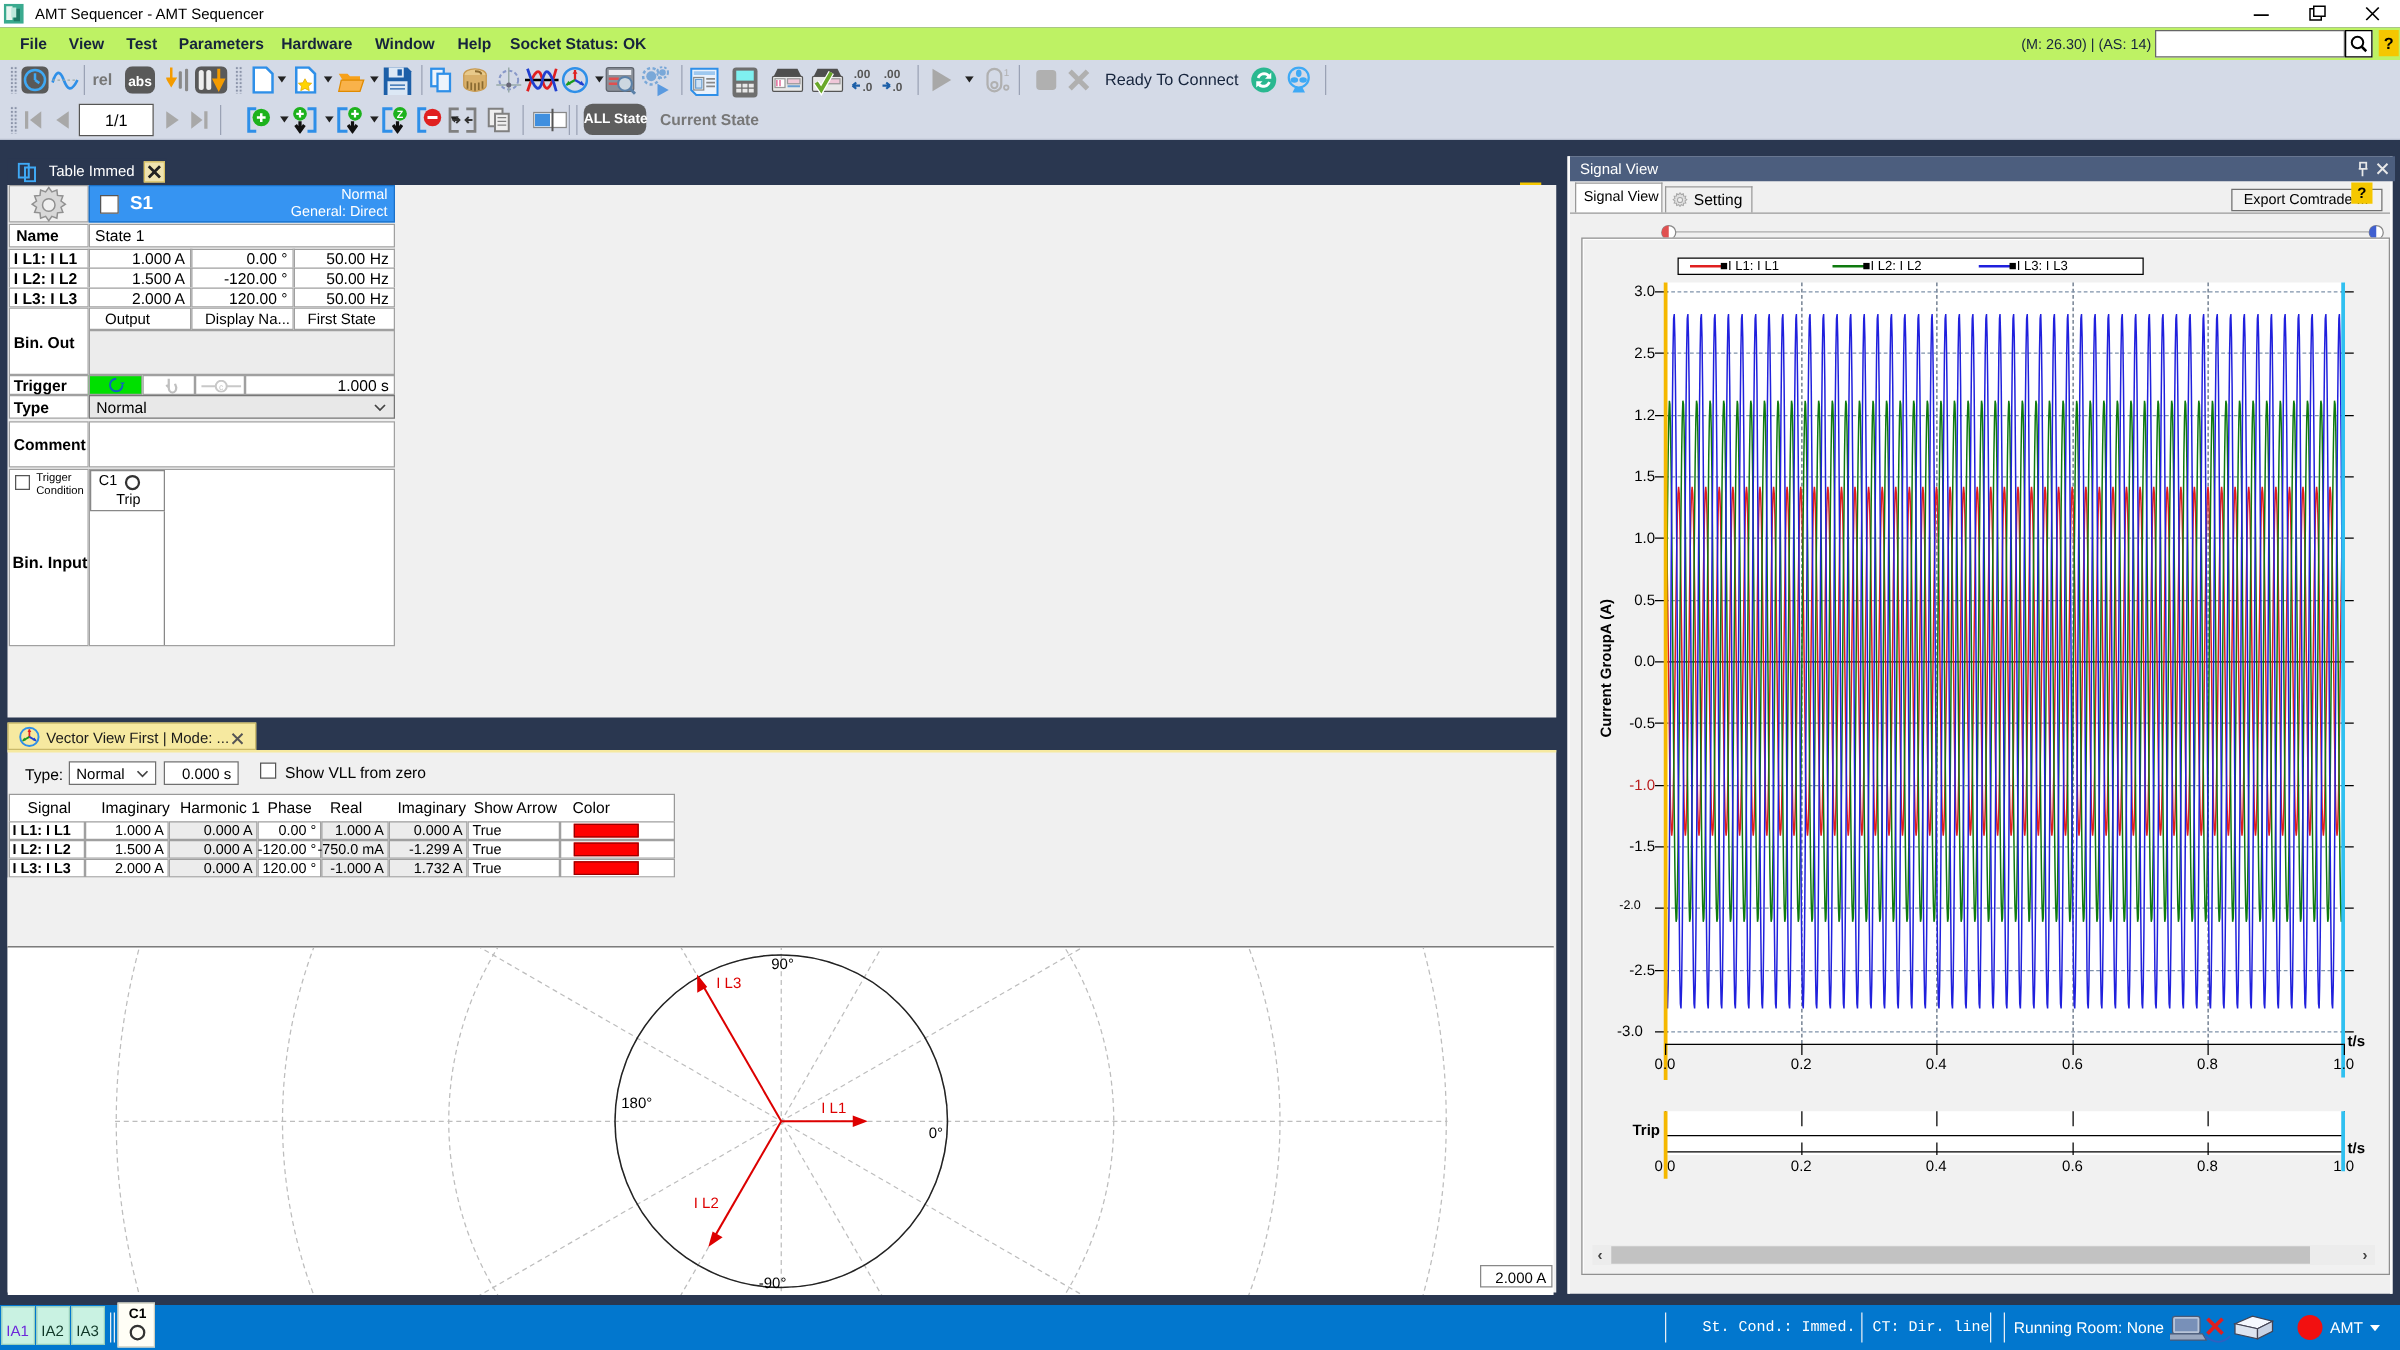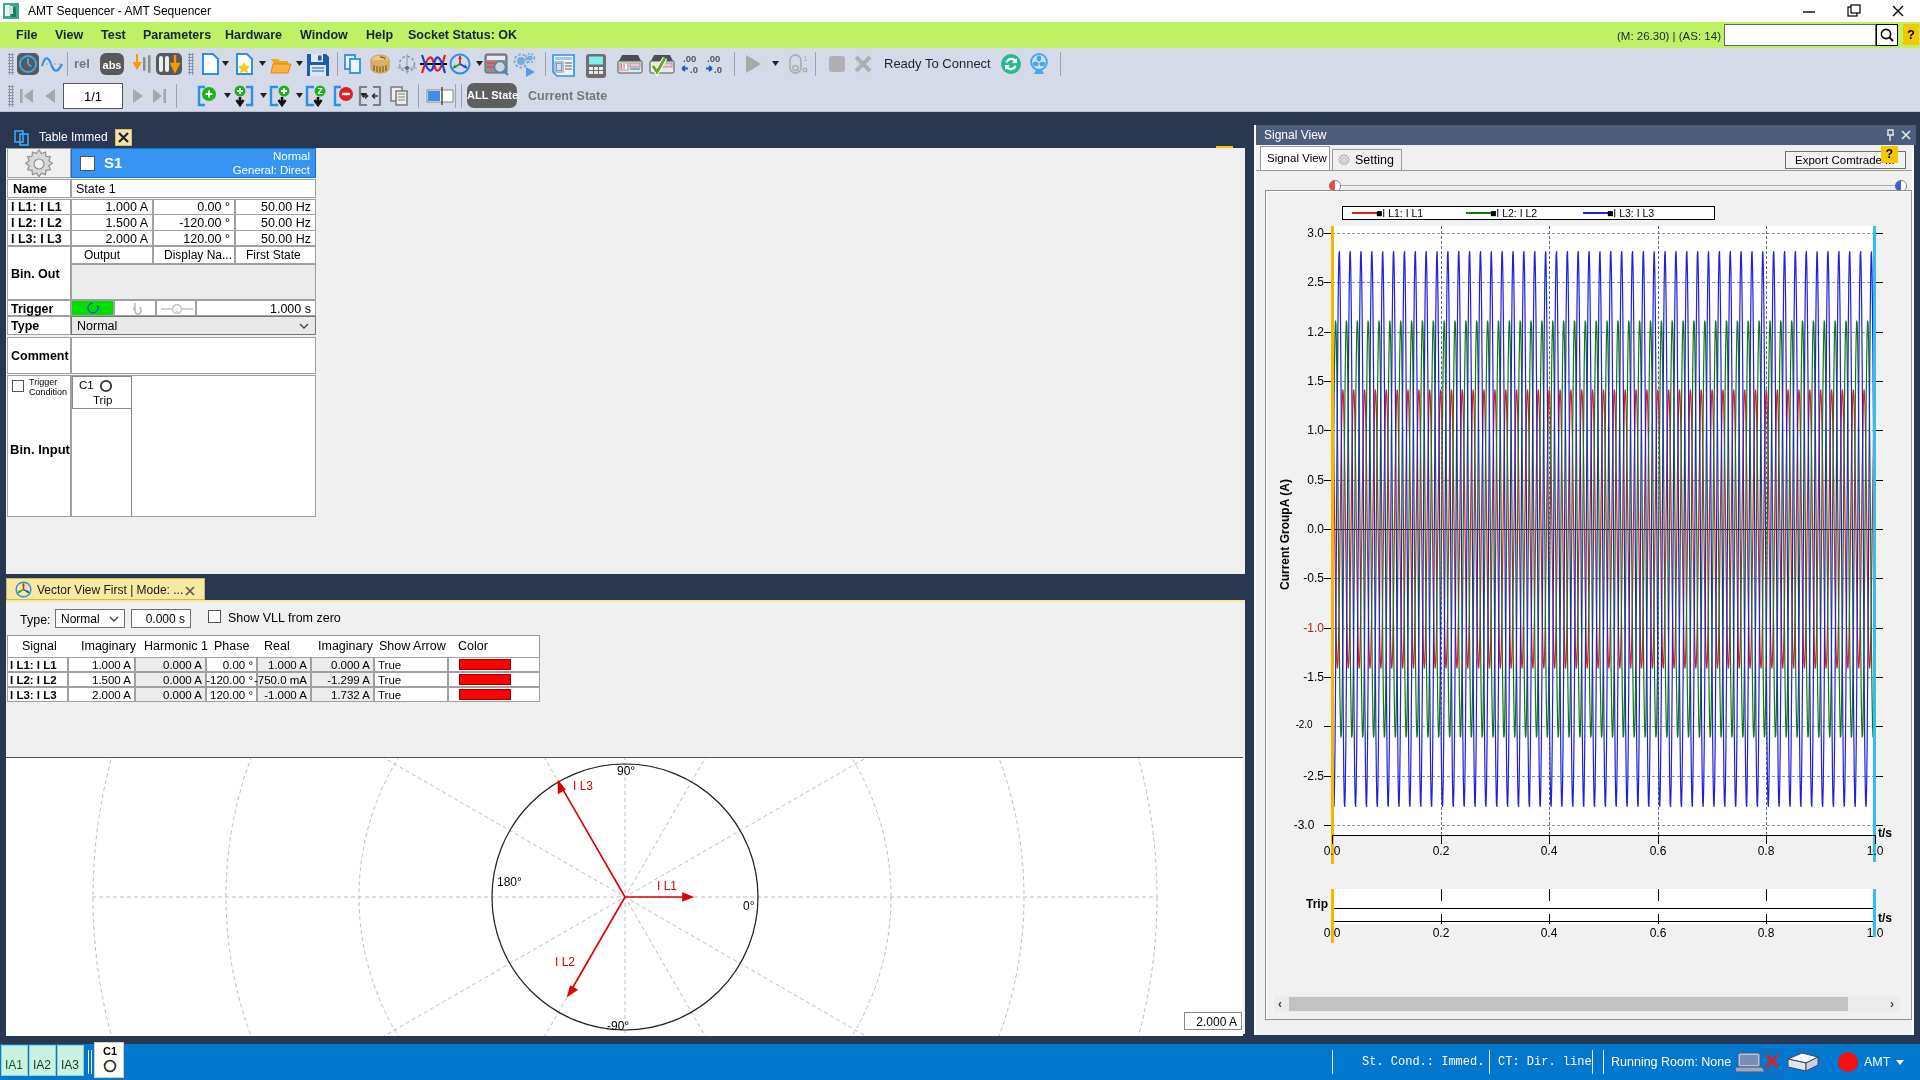--- a/index.html
+++ b/index.html
@@ -801,21 +801,21 @@
 <div class="abs" style="left:617px;top:764px;width:3px;height:48px;background:#30c0f0"></div>
 <div class="abs" style="left:18px;top:871px;width:626px;height:16px;background:#ececec"></div>
 <span class="abs" style="left:22px;top:872px;font-size:12px;color:#444;font-weight:bold">‹</span>
 <span class="abs" style="left:634px;top:872px;font-size:12px;color:#444;font-weight:bold">›</span>
 <div class="abs" style="left:33px;top:872px;width:559px;height:14px;background:#c2c2c2"></div>
 </div>
 </div>
 
 <div id="bluebar">
  <div class="abs" style="left:1px;top:1px;width:27px;height:31px;background:#c9f2e2;border:1px solid #9ad0bc">
-      <span class="abs" style="left:3px;top:12px;font-size:12px;color:#14532d">IA1</span>
+      <span class="abs" style="left:3px;top:12px;font-size:12px;color:#6d28d9">IA1</span>
     </div>
  <div class="abs" style="left:29px;top:1px;width:27px;height:31px;background:#c9f2e2;border:1px solid #9ad0bc">
       <span class="abs" style="left:3px;top:12px;font-size:12px;color:#103828">IA2</span>
     </div>
  <div class="abs" style="left:57px;top:1px;width:27px;height:31px;background:#c9f2e2;border:1px solid #9ad0bc">
       <span class="abs" style="left:3px;top:12px;font-size:12px;color:#103828">IA3</span>
     </div>
  <div class="vsepw" style="left:88px"></div>
  <div class="vsepw" style="left:91px"></div>
  <div class="abs" style="left:94px;top:-2px;width:30px;height:36px;background:#fffef6;border:1px solid #d0d0c0">

